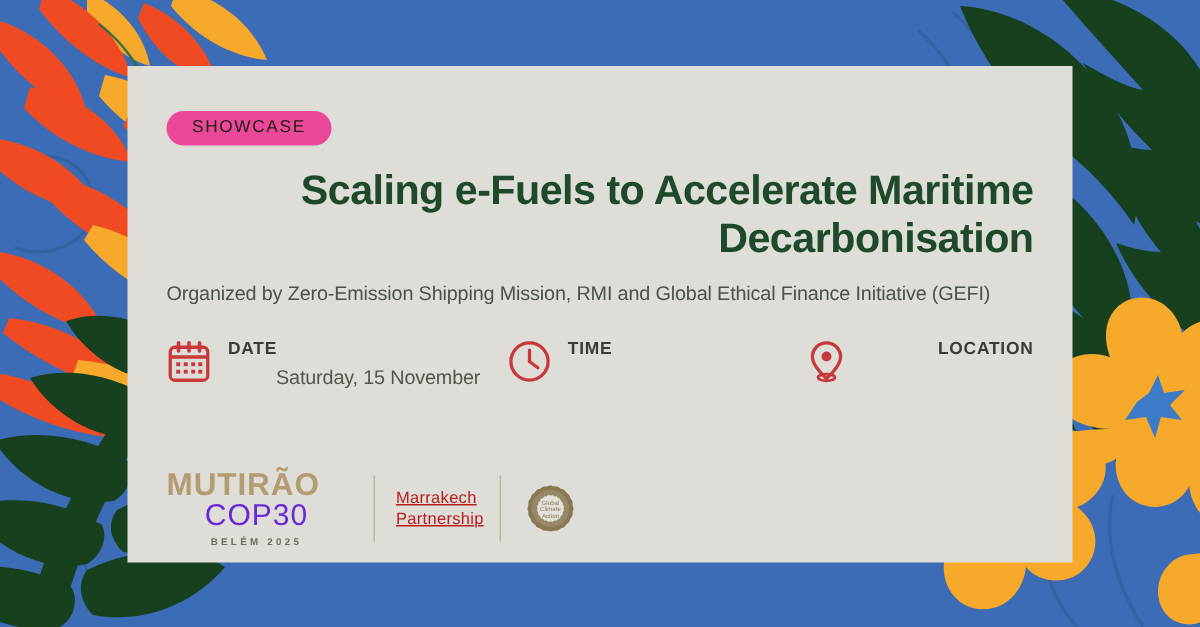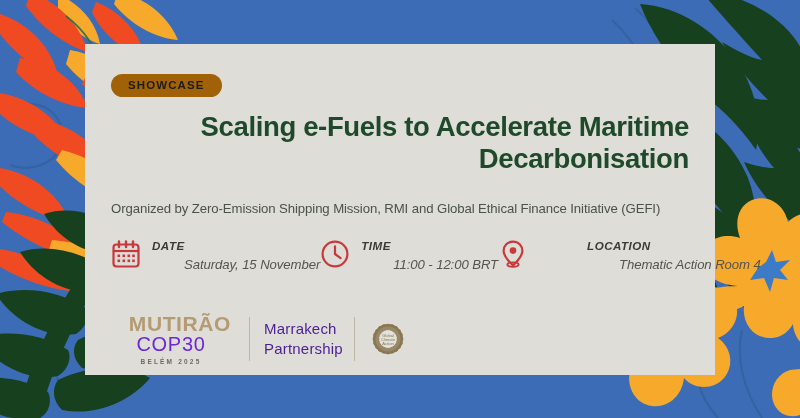--- a/index.html
+++ b/index.html
@@ -19,54 +19,54 @@
     left:85px; top:44px;
     width:630px; height:331px;
     background:#DEDDD7;
     z-index:5;
   }
 
   .card-inner { padding:30px 26px 0 26px; }
 
   .badge {
     display:inline-block;
-    background:#a16207;
+    background:#ec4899;
     color:#1C1C18;
     font-size:11.5px;
-    font-weight:bold;
+    font-weight:normal;
     letter-spacing:1.1px;
     padding:5px 17px 6px 17px;
     border-radius:20px;
   }
 
   .title {
     margin-top:14px;
     color:#1E4A2B;
     font-size:27.5px;
     font-weight:bold;
     line-height:1.17;
     letter-spacing:-0.35px;
     max-width:590px;
     text-align:right;
   }
 
   .organizer {
-    margin-top:26px;
+    margin-top:13px;
     color:#4A5249;
     font-size:13.2px;
     letter-spacing:-0.1px;
   }
 
   
   .info-row {
     margin-top:22px;
     display:flex;
     align-items:flex-start;
   }
-  .info-item { display:flex; align-items:flex-start;font-style:italic; }
+  .info-item { display:flex; align-items:flex-start; }
   .info-item.date     { width:228px; }
   .info-item.time     { width:200px; }
   .info-item.location { flex:1;gap:48px; }
 
   .info-icon { width:30px; height:30px; flex:0 0 30px; margin-top:1px; }
   .info-text { margin-left:11px; padding-top:1px; }
   .info-label {
     color:#3B3B36;
     font-size:11.6px;
     font-weight:bold;
@@ -86,39 +86,40 @@
   .logos {
     position:absolute;
     left:26px; bottom:10px;
     display:flex;
     align-items:center;
   }
   .cop-logo { width:120px; }
   .cop-mutirao {
     font-size:21px; font-weight:bold; color:#B49B72;
     letter-spacing:0.6px; line-height:1;
-    text-align:right;
+    text-align:left;
   }
   .cop-cop30 {
     font-size:20px; color:#6d28d9;
     letter-spacing:0.7px; line-height:1.08;
     text-align:center; font-weight:400;
   }
   .cop-belem {
     font-size:6.5px; color:#6E6A5C; letter-spacing:2.2px;
     text-align:center; margin-top:2px; font-weight:bold;
   }
 
   .logo-divider {
     width:1px; height:44px; background:#BDB7A6;
     margin:0 14px 0 18px;
   }
   .marrakech {
-    font-size:15px; color:#4c1d95; line-height:1.32;
+    font-size:11px; color:#b91c1c; line-height:1.32;
     letter-spacing:0.2px;
+    text-decoration:underline;
   }
   .seal-divider {
     width:1px; height:44px; background:#BDB7A6;
     margin:0 9px 0 11px;
   }
   .seal { width:48px; height:48px; }
 </style>
 </head>
 <body>
 
@@ -273,34 +274,32 @@
       </div>
 
       <div class="info-item time">
         <svg class="info-icon" viewBox="0 0 30 30" xmlns="http://www.w3.org/2000/svg">
           <circle cx="15" cy="15" r="12.4" fill="none" stroke="#C8393C" stroke-width="2.2"></circle>
           <line x1="15" y1="15" x2="15" y2="7.4" stroke="#C8393C" stroke-width="2.2" stroke-linecap="round"></line>
           <line x1="15" y1="15" x2="20.6" y2="19.2" stroke="#C8393C" stroke-width="2.2" stroke-linecap="round"></line>
         </svg>
         <div class="info-text">
           <div class="info-label">TIME</div>
-          <div class="info-value">11:00 - 12:00 BRT</div>
         </div>
       </div>
 
       <div class="info-item location">
         <svg class="info-icon" viewBox="0 0 30 30" xmlns="http://www.w3.org/2000/svg">
           <path d="M15 2.6 C 9.6 2.6, 5.6 6.8, 5.6 12 C 5.6 18.2, 15 26.4, 15 26.4
                    C 15 26.4, 24.4 18.2, 24.4 12 C 24.4 6.8, 20.4 2.6, 15 2.6 Z" fill="none" stroke="#C8393C" stroke-width="2.2"></path>
           <circle cx="15" cy="11.6" r="3.3" fill="#C8393C"></circle>
           <ellipse cx="15" cy="25.6" rx="5.6" ry="2.2" fill="none" stroke="#C8393C" stroke-width="1.9"></ellipse>
         </svg>
         <div class="info-text">
           <div class="info-label">LOCATION</div>
-          <div class="info-value">Thematic Action Room 4</div>
         </div>
       </div>
 
     </div>
   </div>
 
   <div class="logos">
 
     <div class="cop-logo">
       <div class="cop-mutirao">MUTIRÃO</div>

